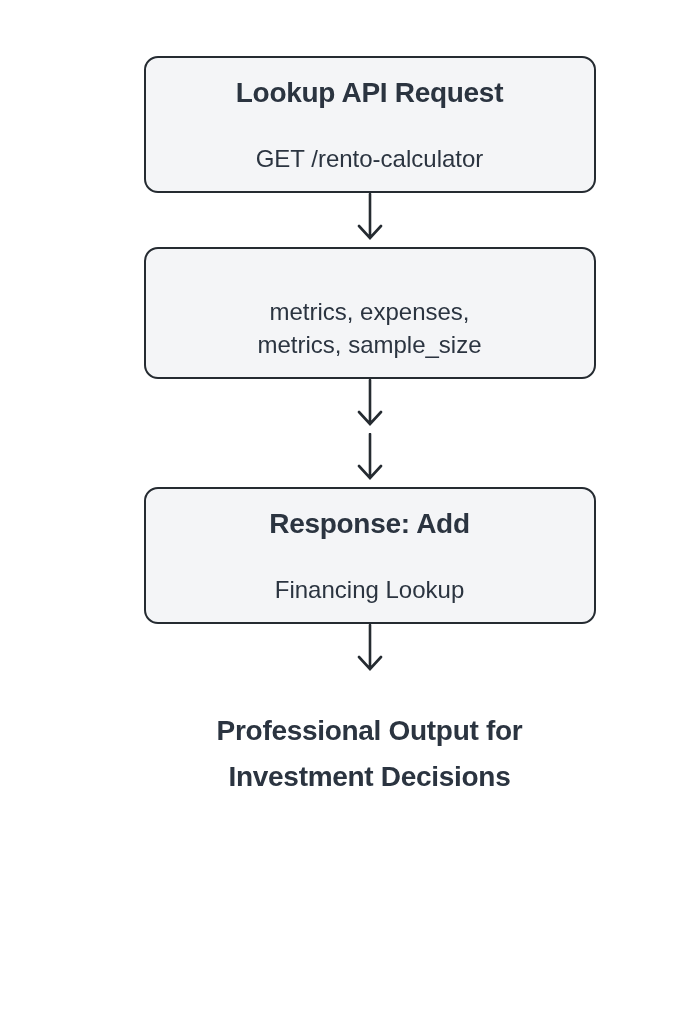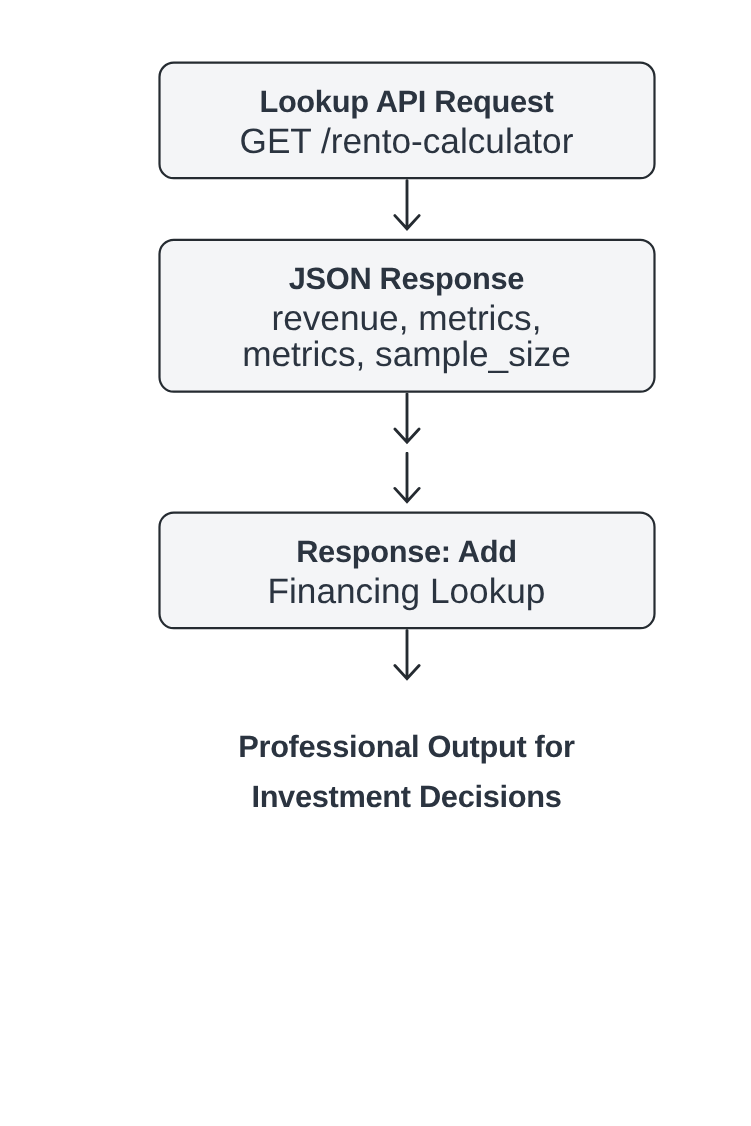--- a/index.html
+++ b/index.html
@@ -27,24 +27,25 @@
     padding: 16px 8px;
   }
   .box-title {
     font-size: 28px;
     font-weight: 700;
     line-height: 38px;
     letter-spacing: -0.3px;
     color: var(--text, #2b3440);
   }
   .box-subtitle {
-    font-size: 32px;
+    font-size: 24px;
     line-height: 33px;
     white-space: pre-line;
     color: var(--text, #2b3440);
+    margin-top: 30px;
   }
   .arrow {
     height: 54px;
     display: flex;
     justify-content: center;
     align-items: flex-start;
     color: var(--border, #252b31);
   }
   .arrow svg { display: block; }
   .footer {
@@ -69,22 +70,21 @@
       <div class="box-subtitle">GET /rento-calculator</div>
     </div>
 
     <div class="arrow">
       <svg width="30" height="52" viewBox="0 0 30 52">
         <path d="M15 1 V44 M4 33 L15 45 L26 33" fill="none" stroke="currentColor" stroke-width="2.6" stroke-linecap="round" stroke-linejoin="miter"></path>
       </svg>
     </div>
 
     <div class="box">
-      <div class="box-title">JSON Response</div>
-      <div class="box-subtitle">revenue, metrics,
+      <div class="box-subtitle">metrics, expenses,
 metrics, sample_size</div>
     </div>
 
     <div class="arrow">
       <svg width="30" height="52" viewBox="0 0 30 52">
         <path d="M15 1 V44 M4 33 L15 45 L26 33" fill="none" stroke="currentColor" stroke-width="2.6" stroke-linecap="round" stroke-linejoin="miter"></path>
       </svg>
     </div>
 
 

